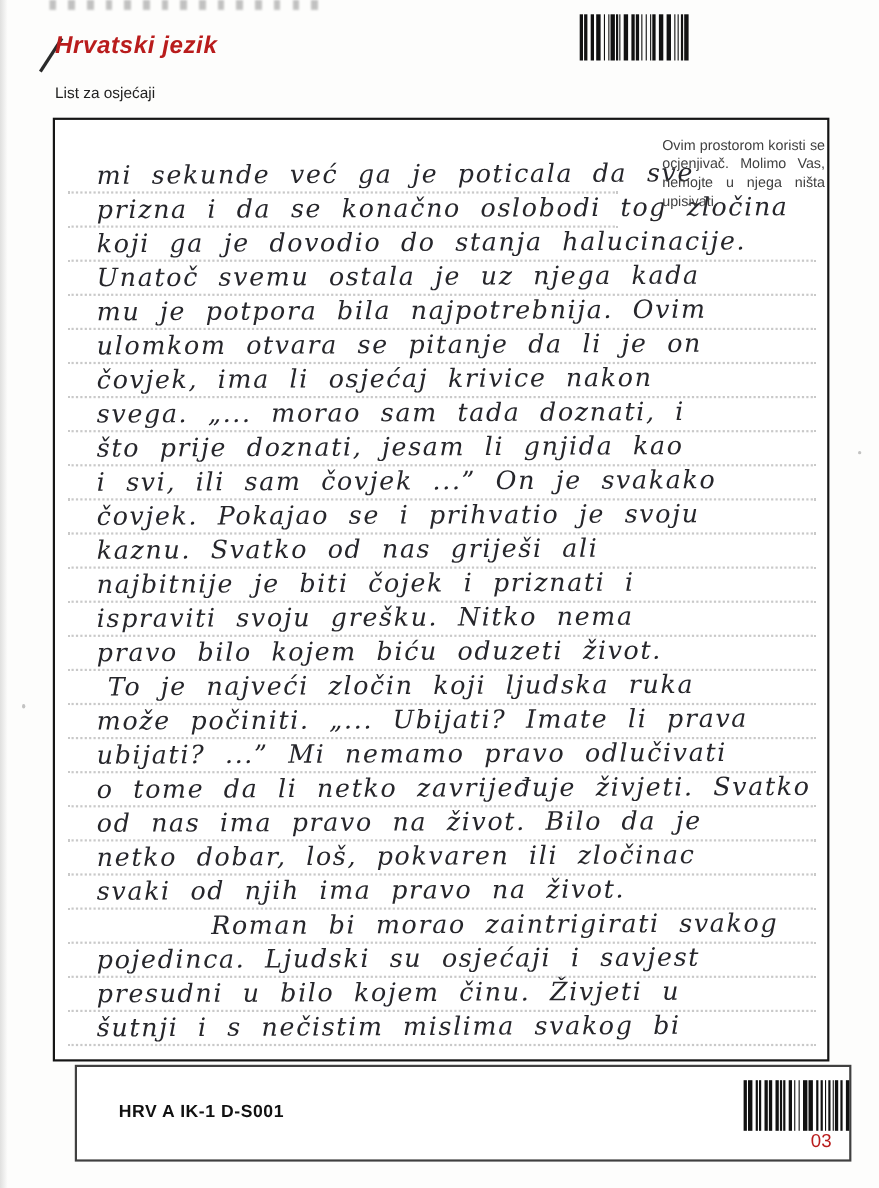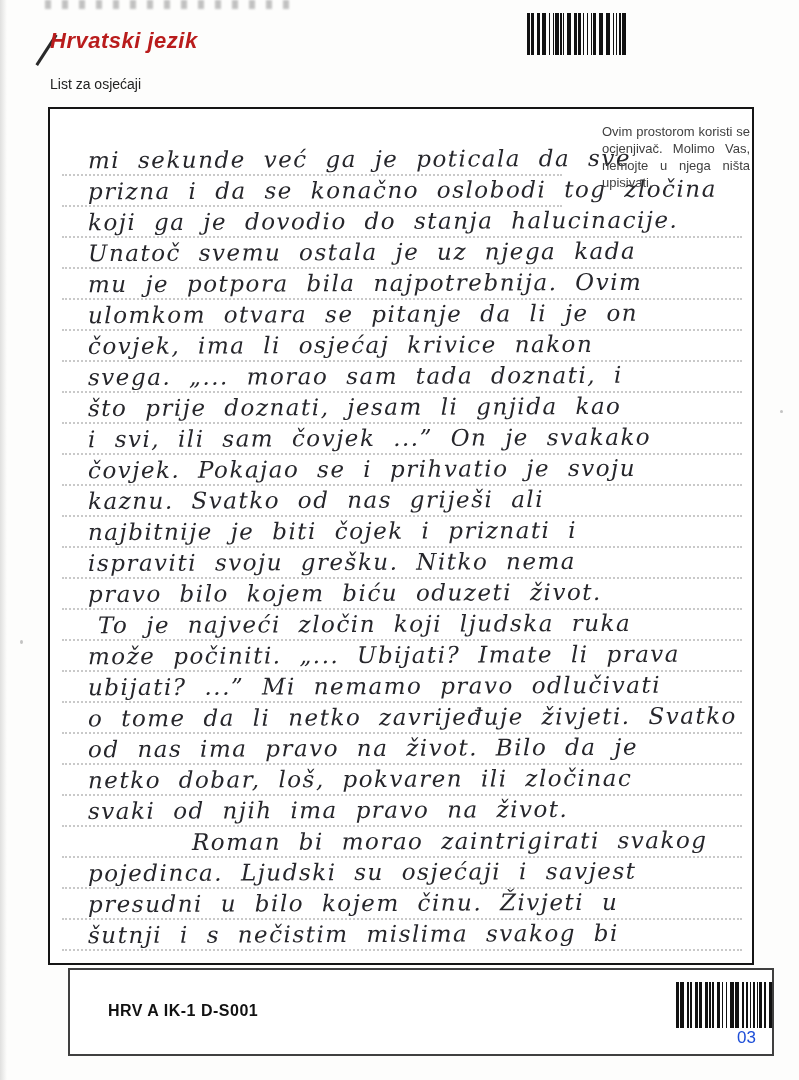--- a/index.html
+++ b/index.html
@@ -61,21 +61,21 @@
     position:absolute;left:48px;top:968px;width:702px;height:84px;
     border:2px solid #404040;background:#fff;margin-left:20px;
   }
   .form-code{
     position:absolute;left:38px;top:32px;
     font-size:16px;font-weight:600;letter-spacing:.5px;color:#111;
   }
   .barcode-bottom{position:absolute;right:16px;top:12px;width:80px;}
   .barcode-bottom .barcode-bars{height:46px;}
   .barcode-bottom .barcode-label{
-    text-align:right;font-size:17px;color:#1d4ed8;margin-top:0;
+    text-align:right;font-size:17px;color:#b91c1c;margin-top:0;
     font-family:"Liberation Sans", sans-serif;
   }
   .left-edge-shade{
     position:absolute;left:0;top:0;width:7px;height:1080px;
     background:linear-gradient(90deg,rgba(90,90,90,.18),rgba(90,90,90,0));
   }
 </style>
 </head>
 <body>
 

